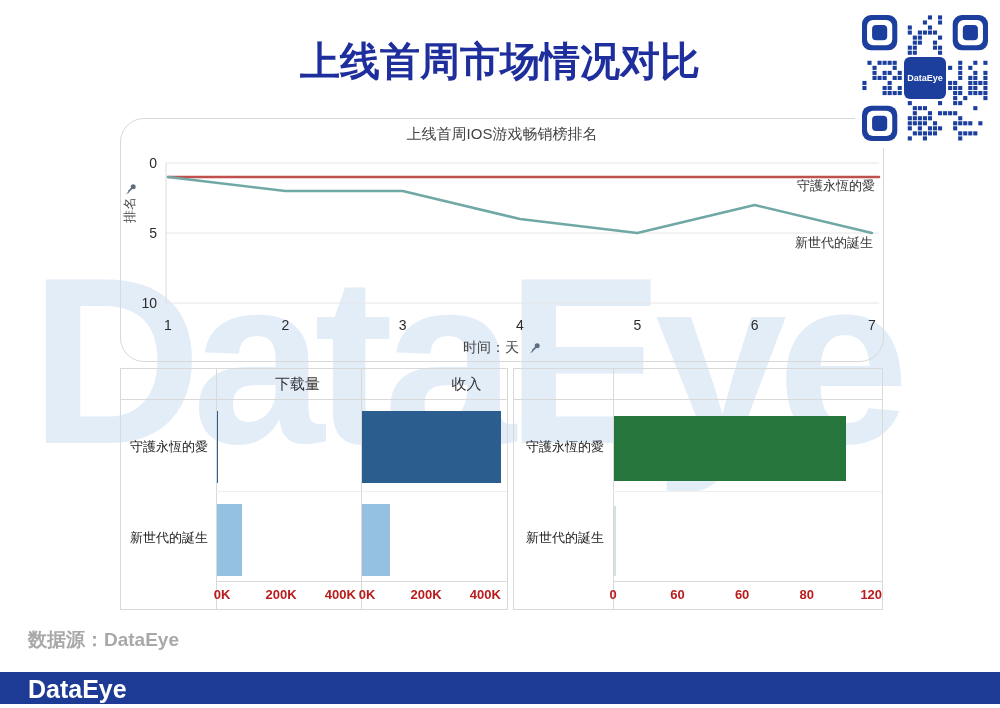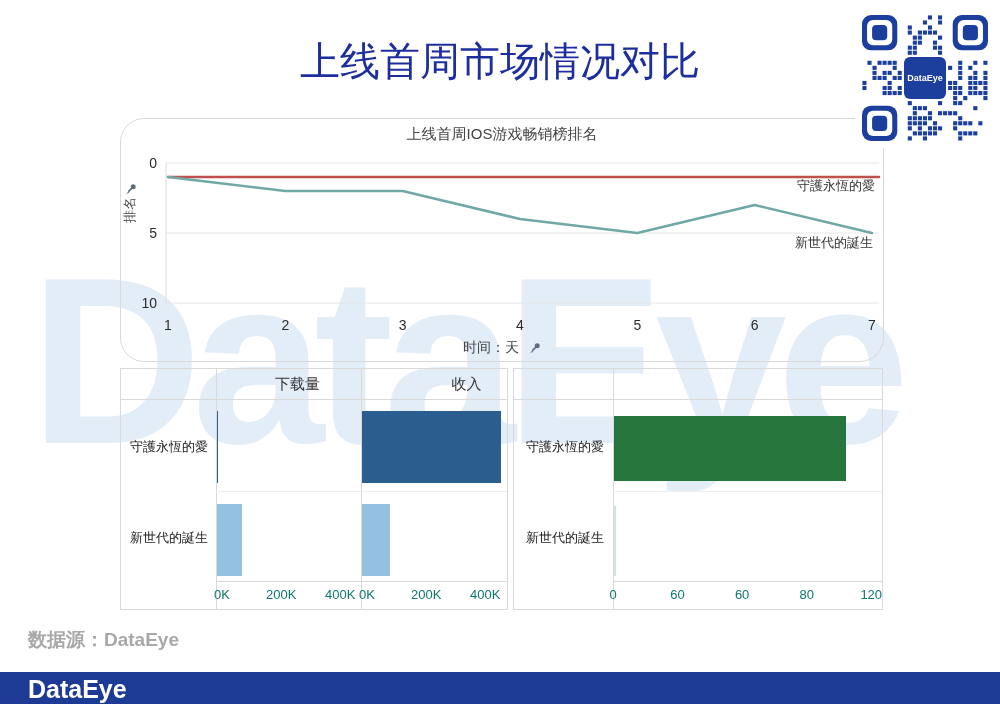--- a/index.html
+++ b/index.html
@@ -6,21 +6,21 @@
   body{font-family:"Liberation Sans","DejaVu Sans",sans-serif;}
   #page{position:relative;width:1000px;height:708px;background:#fff;overflow:hidden;}
 
   
   #watermark{position:absolute;left:30px;top:242px;width:960px;font-size:238px;
     font-weight:bold;color:#e3edf8;letter-spacing:-10px;line-height:1;z-index:0;
     user-select:none;white-space:nowrap;}
 
   
   #main-title{position:absolute;left:0;top:34px;width:100%;text-align:center;
-    font-size:40px;font-weight:normal;color:#1e2f9d;z-index:2;}
+    font-size:40px;font-weight:bold;color:#1e2f9d;z-index:2;}
 
   
   #qr-box{position:absolute;top:8px;right:5px;width:140px;height:140px;z-index:2;}
 
   
   .block{position:absolute;border:1px solid #d9d9d9;background:transparent;z-index:1;}
 
   
   #line-block{left:120px;top:118px;width:762px;height:242px;border-radius:24px;}
   #line-title{position:absolute;left:0;top:6px;width:100%;text-align:center;
@@ -41,21 +41,21 @@
   #rpd-block{left:513px;top:368px;width:368px;height:240px;}
   .hdr{position:absolute;top:0;height:30px;line-height:30px;text-align:center;
     font-size:15px;color:#333;}
   .hdr-border{position:absolute;left:0;top:30px;width:100%;height:1px;background:#d9d9d9;}
   .vline{position:absolute;top:0;width:1px;height:100%;background:#d9d9d9;}
   .axisline{position:absolute;height:1px;background:#d9d9d9;}
   .rowline{position:absolute;height:1px;background:#efefef;}
   .cat-label{position:absolute;font-size:13px;color:#222;text-align:center;white-space:nowrap;}
   .bar{position:absolute;}
   .tick{position:absolute;top:218px;width:44px;margin-left:-22px;text-align:center;
-    font-size:13px;color:#0f766e;}
+    font-size:13px;color:#b91c1c;font-weight:bold;}
 
   
   #source-note{position:absolute;left:28px;top:627px;font-size:19px;font-weight:bold;
     color:#a8a8a8;z-index:2;}
   #footer-bar{position:absolute;left:0;top:672px;width:100%;height:32px;background:#1d3a94;z-index:2;}
   #footer-logo{position:absolute;left:28px;top:3px;font-size:25px;font-weight:bold;
     color:#ffffff;letter-spacing:0px;}
 </style>
 </head>
 <body>

